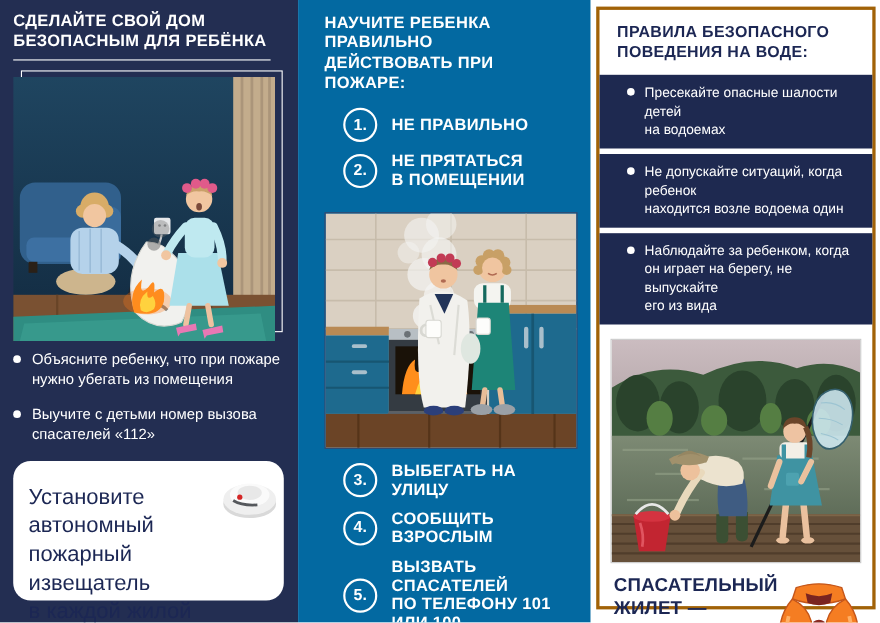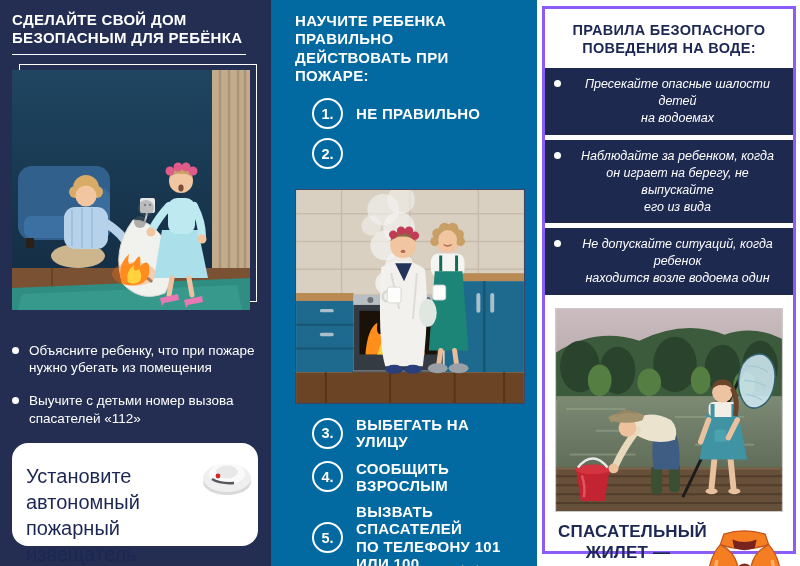--- a/index.html
+++ b/index.html
@@ -10,21 +10,21 @@
   
   .col-left { width:271px; height:566px; background:#232e52; padding:0 13px 0 12px;
               display:flex; flex-direction:column; }
   .col-left h1 { margin-top:11px; color:#fff; font-size:15px; font-weight:bold;
                  line-height:1.22; letter-spacing:.3px; white-space:pre-line; }
   .title-rule { height:2px; background:#fff; margin-top:6px; width:234px; }
   .photo-wrap { position:relative; margin-top:15px; width:238px; height:240px; }
   .photo-frame { position:absolute; top:-6px; left:7px; width:238px; height:238px;
                  border:1.5px solid #fff; }
   .photo-wrap svg { position:relative; display:block; width:238px; height:240px; }
-  .bullets { list-style:none; margin-top:32px; }
+  .bullets { list-style:none; margin-top:8px; }
   .bullets li { display:flex; gap:10px; margin-bottom:15px; color:#fff;
                 font-size:13.5px; line-height:1.32; }
   .dot { flex:0 0 auto; width:7px; height:7px; border-radius:50%; background:#fff;
          margin-top:5px; }
   .b-text { white-space:pre-line; }
   .card { background:#fff; border-radius:16px; color:#1c2754; }
   .detector-card { margin-top:auto; margin-bottom:20px; position:relative;
                    padding:20px 58px 9px 14px; font-size:20px; line-height:1.3;
                    min-height:62px; }
   .detector-card .card-text { white-space:pre-line; }
@@ -44,27 +44,27 @@
   .step-text { color:#fff; font-weight:bold; font-size:15px; line-height:1.15;
                letter-spacing:.3px; white-space:pre-line; }
   .photo-mid { margin:11px auto 0; width:230px; height:215px; }
   .photo-mid svg { display:block; width:230px; height:215px; border:1px solid #3a4468; }
   .dog-card { margin-top:auto; margin-bottom:20px; margin-right:4px; position:relative;
               padding:12px 16px; font-size:16.5px; line-height:1.35; min-height:62px; }
   .dog-svg { position:absolute; right:2px; bottom:-16px; width:74px; height:96px; }
 
   
   .col-right { width:263px; height:566px; background:#fff; padding:6px 4px 0 5px; }
-  .panel { border:3px solid #8b5cf6; background:#fff; height:548px;
-           display:flex; flex-direction:column;text-align:center; }
+  .panel { border:3px solid #a16207; background:#fff; height:548px;
+           display:flex; flex-direction:column; }
   .panel h2 { color:#1c2754; font-size:14.5px; font-weight:bold; line-height:1.25;
               letter-spacing:.3px; padding:12px 16px 11px; white-space:pre-line; }
   .rule-bar { background:#1e2950; color:#fff; display:flex; gap:9px;
-              padding:8px 8px 8px 9px; font-size:12.5px; line-height:1.35;
-              margin-bottom:5px;font-style:italic; }
+              padding:8px 8px 8px 25px; font-size:12.5px; line-height:1.35;
+              margin-bottom:5px; }
   .rule-bar .dot { margin-top:4px; }
   .rule-text { white-space:pre-line; }
   .photo-right { margin:8px 10px 0; }
   .photo-right svg { display:block; width:228px; height:204px; border:1px solid #c9c9c9; }
   .vest-row { display:flex; padding:9px 2px 0 13px; }
   .vest-text { width:140px; color:#1c2754; }
   .vest-title { font-size:17px; font-weight:bold; letter-spacing:.2px; line-height:1.25; }
   .vest-line { font-size:12.5px; line-height:1.5; letter-spacing:.2px; }
   .vest-line b { font-size:12px; }
   .vest-line.bold { font-weight:bold; font-size:13px; }
@@ -185,20 +185,22 @@
     <h2>НАУЧИТЕ РЕБЕНКА ПРАВИЛЬНО
 ДЕЙСТВОВАТЬ ПРИ ПОЖАРЕ:</h2>
 
     <div class="steps">
       <div class="step">
         <span class="step-circle">1.</span>
         <span class="step-text">НЕ ПРАВИЛЬНО</span>
       </div>
       <div class="step">
         <span class="step-circle">2.</span>
+        <span class="step-text">НЕ ПРЯТАТЬСЯ
+В ПОМЕЩЕНИИ</span>
       </div>
     </div>
 
     <div class="photo-mid">
       <svg viewBox="0 0 230 215">
         <rect width="230" height="215" fill="#dad0c2"></rect>
         <path d="M0 24 H230 M0 52 H230 M0 80 H230 M0 106 H230" stroke="#c7bcab" stroke-width="1.5"></path>
         <path d="M46 0 V106 M115 0 V106 M184 0 V106" stroke="#c7bcab" stroke-width="1.5"></path>
 
         <rect x="150" y="84" width="80" height="8" fill="#b98a54"></rect>
@@ -323,28 +325,28 @@
       <h2>ПРАВИЛА БЕЗОПАСНОГО
 ПОВЕДЕНИЯ НА ВОДЕ:</h2>
 
       <div class="rule-bar">
         <span class="dot"></span>
         <span class="rule-text">Пресекайте опасные шалости детей
 на водоемах</span>
       </div>
       <div class="rule-bar">
         <span class="dot"></span>
+        <span class="rule-text">Не допускайте ситуаций, когда ребенок
+находится возле водоема один</span>
+      </div>
+      <div class="rule-bar">
+        <span class="dot"></span>
         <span class="rule-text">Наблюдайте за ребенком, когда
 он играет на берегу, не выпускайте
 его из вида</span>
-      </div>
-      <div class="rule-bar">
-        <span class="dot"></span>
-        <span class="rule-text">Не допускайте ситуаций, когда ребенок
-находится возле водоема один</span>
       </div>
 
       <div class="photo-right">
         <svg viewBox="0 0 228 204">
           <defs>
             <linearGradient id="skyG" x1="0" y1="0" x2="0" y2="1">
               <stop offset="0" stop-color="#cbbcc0"></stop>
                 <stop offset="1" stop-color="#b3a6a8"></stop>
             </linearGradient>
             <linearGradient id="lakeG" x1="0" y1="0" x2="0" y2="1">

